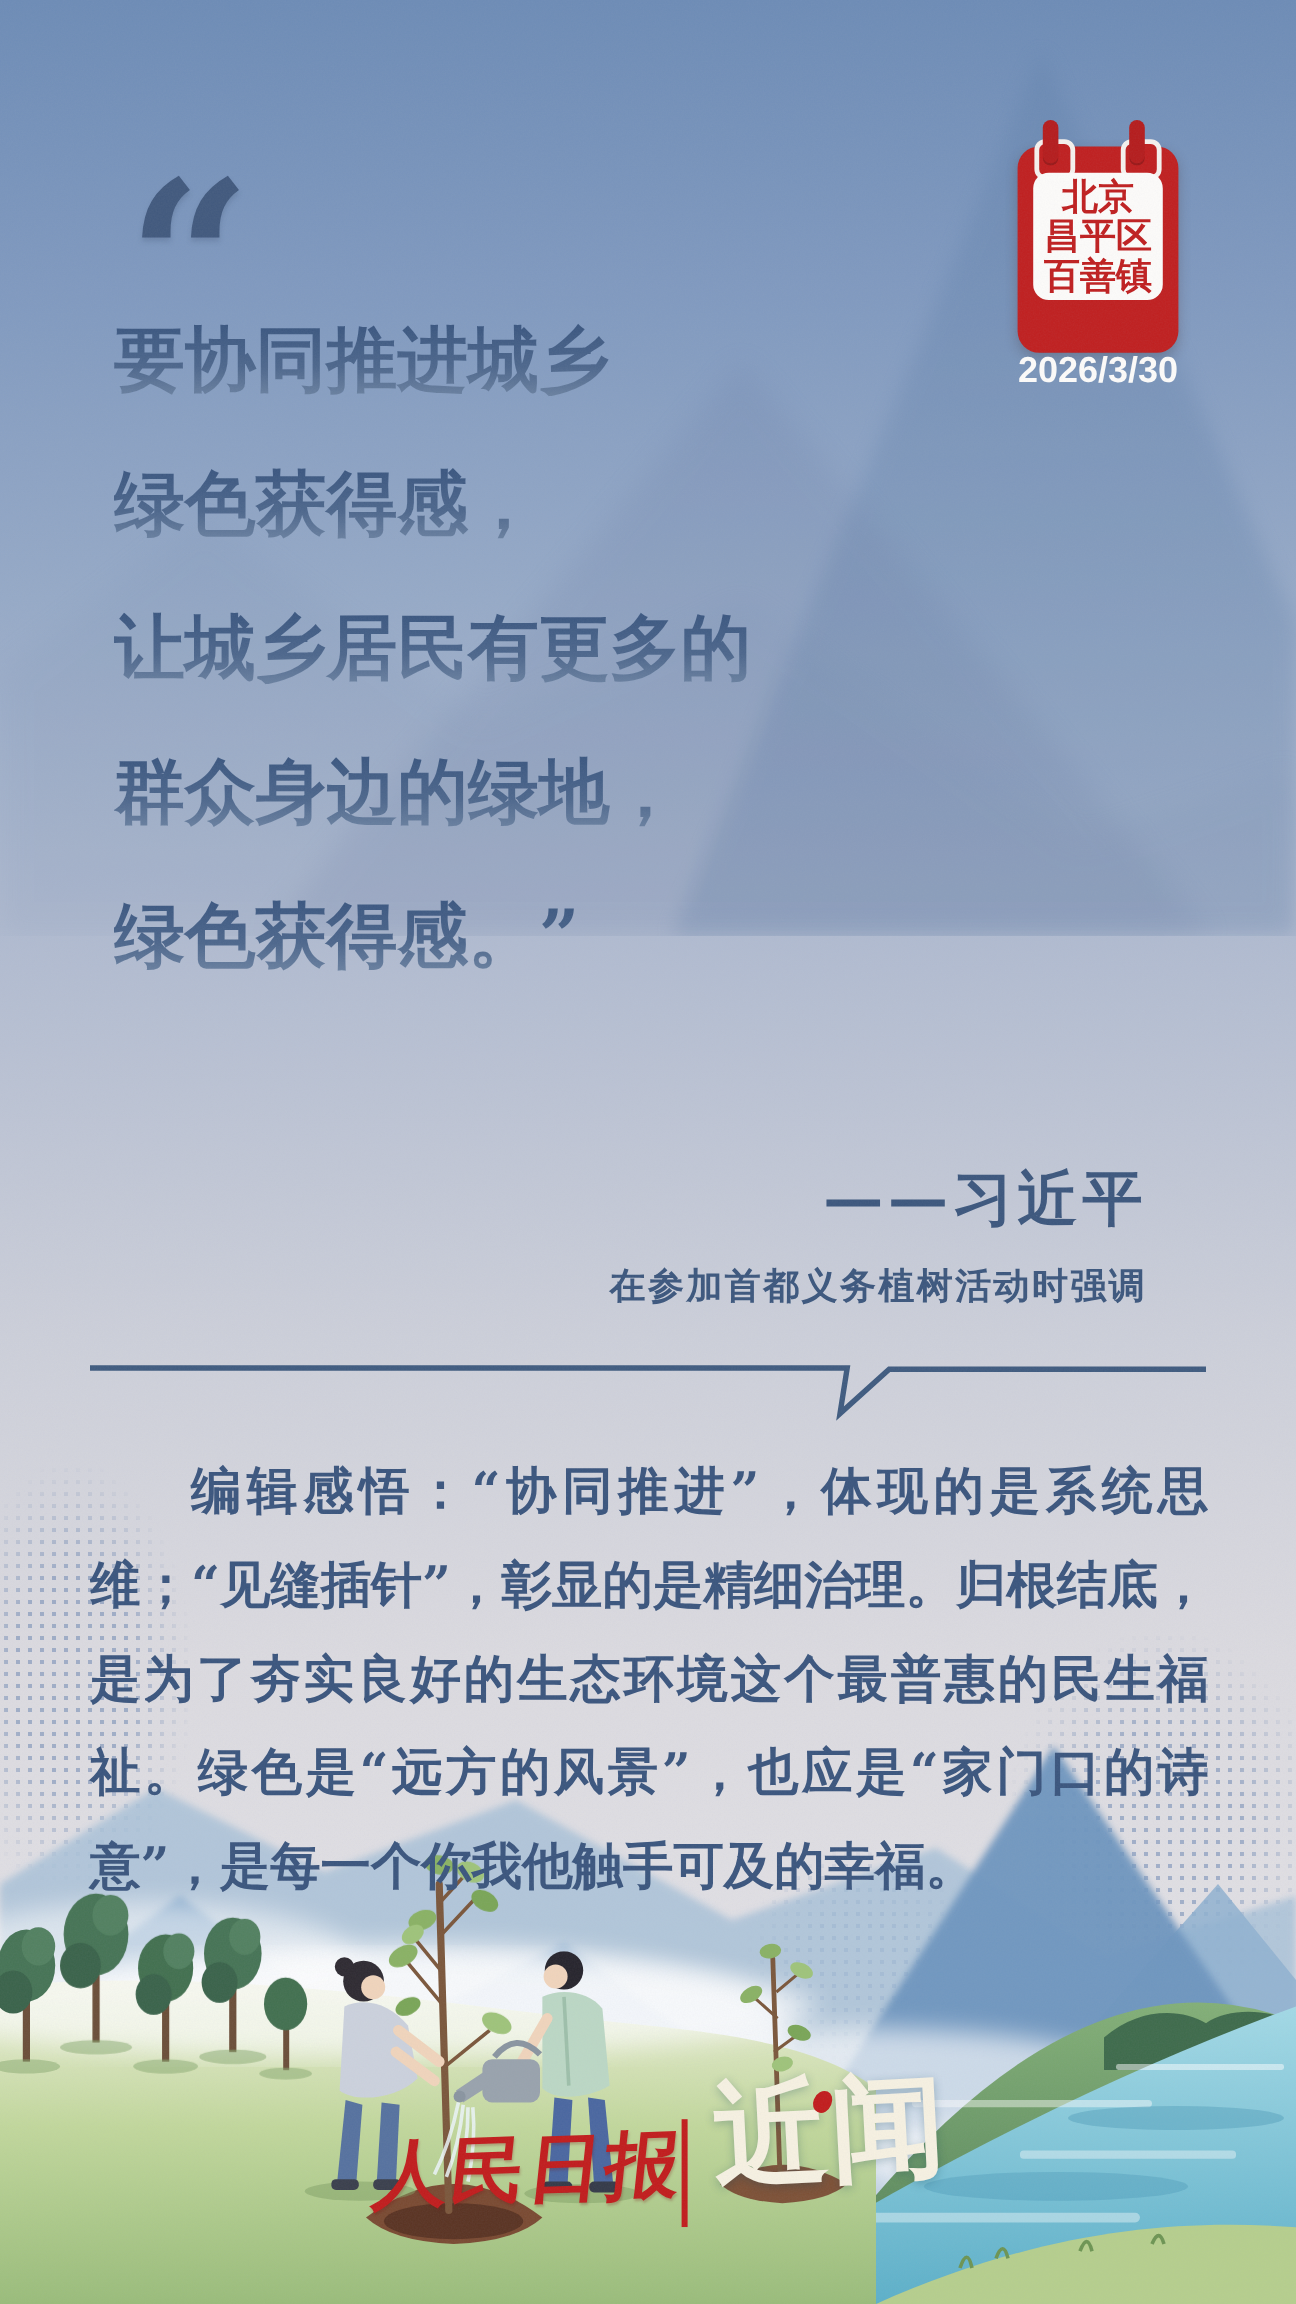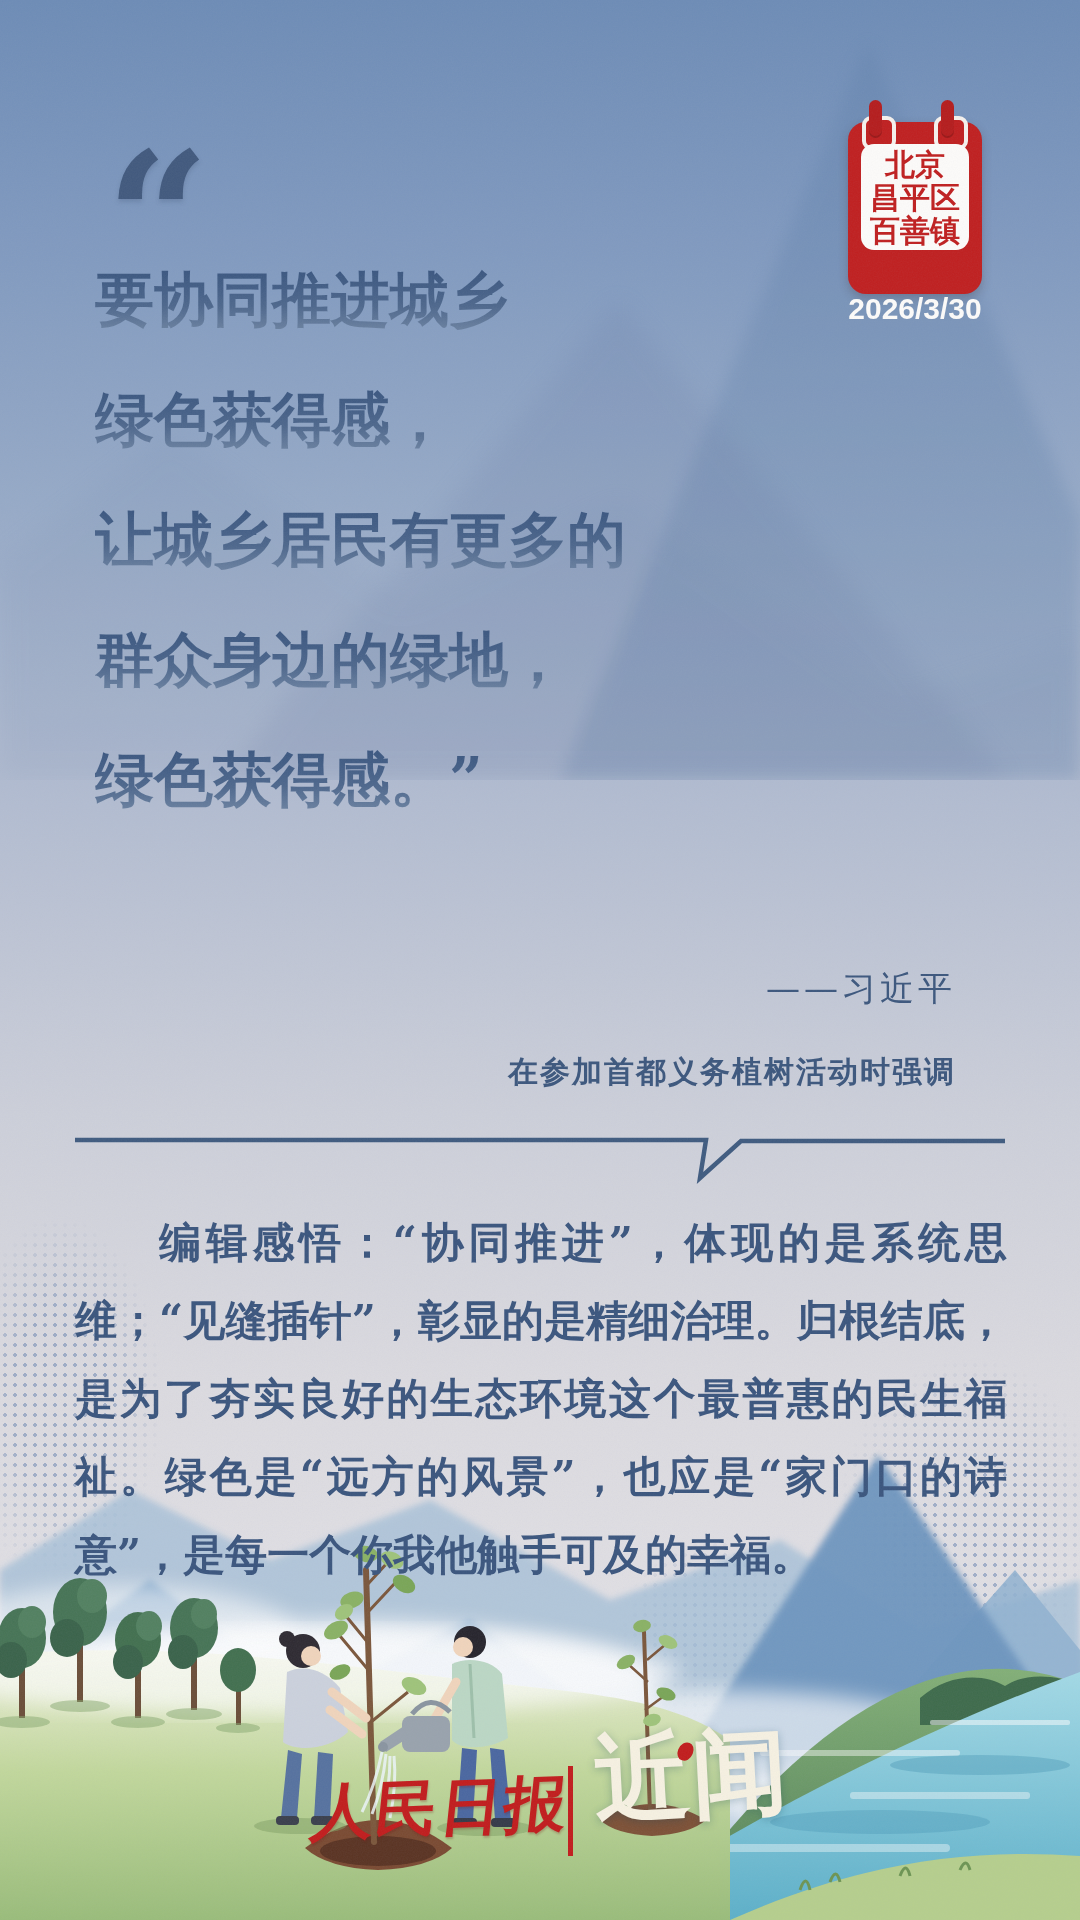--- a/index.html
+++ b/index.html
@@ -24,21 +24,21 @@
 
   
   .quote-mark{left:106px;top:128px;font-size:180px;line-height:1;color:#41597d;font-weight:700;z-index:3;
     text-shadow:0 3px 4px rgba(60,80,110,.25);}
   .quote-block{left:95px;top:240px;z-index:3;}
   .q-line{font-size:59px;font-weight:700;line-height:120px;white-space:nowrap;color:#3c577d;}
   @supports ((-webkit-background-clip:text) or (background-clip:text)){
     .q-line{background:linear-gradient(180deg,#33507b 14%,#4d678c 55%,#8ea1b9 100%);
       -webkit-background-clip:text;background-clip:text;color:transparent;-webkit-text-fill-color:transparent;}
   }
-  .attribution{right:124px;top:966px;font-size:34px;font-weight:400;color:#3c577d;letter-spacing:4px;z-index:3;white-space:nowrap;}
+  .attribution{right:124px;top:966px;font-size:50px;font-weight:700;color:#3c577d;letter-spacing:4px;z-index:3;white-space:nowrap;}
   .occasion{right:124px;top:1052px;font-size:30px;font-weight:700;color:#3c577d;letter-spacing:2px;z-index:3;white-space:nowrap;}
 
   
   .divider-svg{left:0;top:1126px;z-index:3;}
 
   
   .editorial{left:75px;top:1204px;width:932px;z-index:3;
     font-size:42px;line-height:78px;font-weight:700;color:#3a557d;text-align:justify;text-indent:2em;margin:0;}
   .editorial .lbl{font-weight:900;}
 

